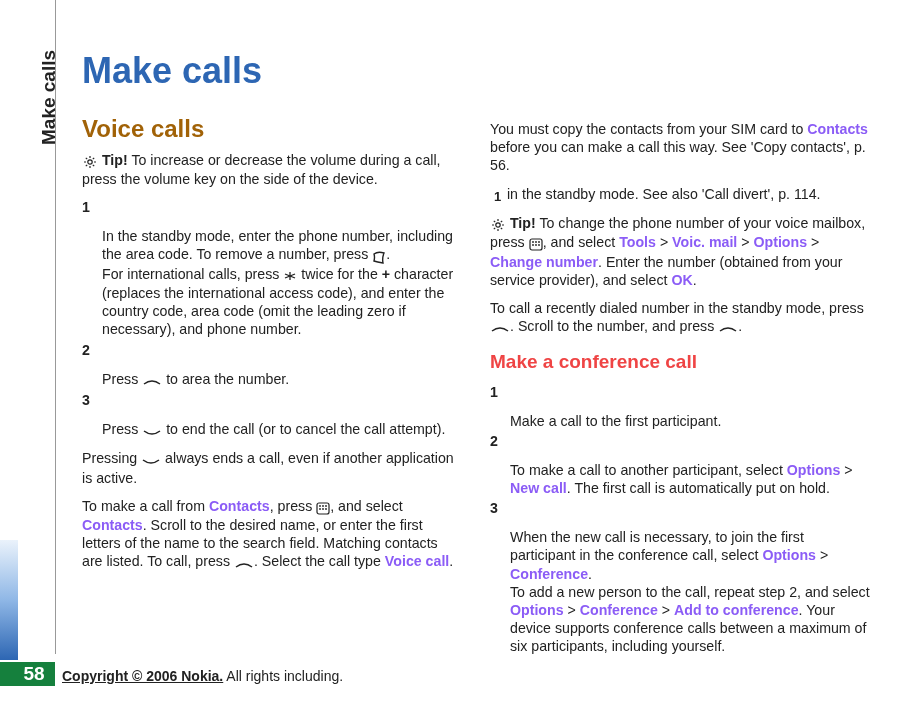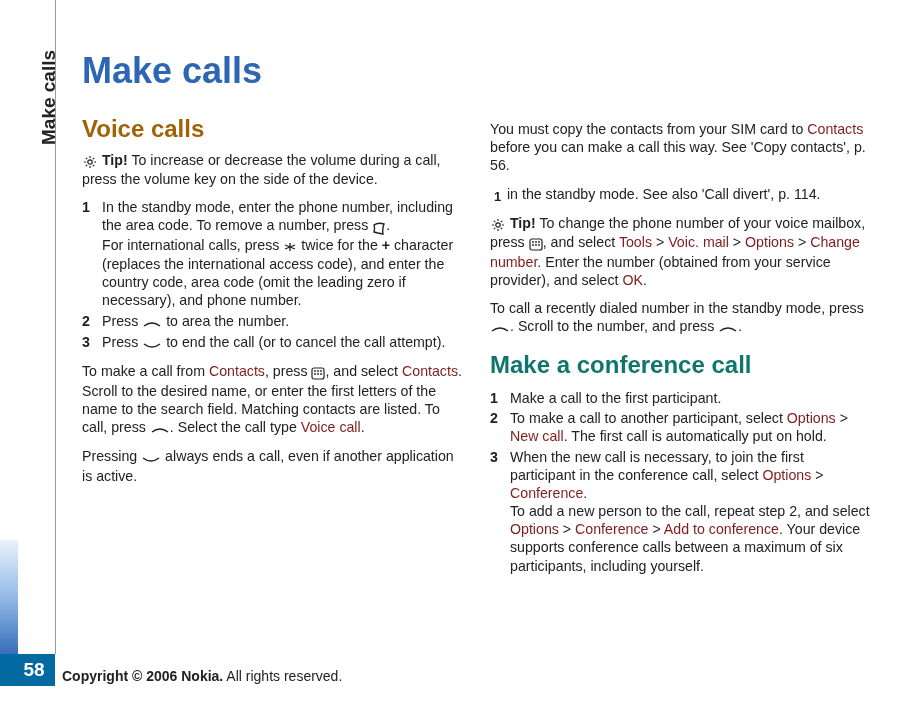--- a/index.html
+++ b/index.html
@@ -35,38 +35,38 @@
     bottom: 46px;
     width: 18px;
     height: 120px;
     background: linear-gradient(to bottom, #eaf2fb 0%, #8fb7e6 50%, #2d66b3 100%);
   }
   .page-num-box {
     position: absolute;
     left: 0;
     bottom: 20px;
     width: 55px;
-    height: 32px;
-    background: #0369a1;
+    height: 24px;
+    background: #15803d;
     color: #fff;
     font-weight: bold;
     font-size: 19px;
     display: flex;
     align-items: center;
     justify-content: center;
     padding-left: 13px;
   }
   .footer {
     position: absolute;
     left: 62px;
     bottom: 22px;
     font-size: 14px;
     color: #222;
   }
-  .footer .bold { font-weight: bold; }
+  .footer .bold { font-weight: bold; text-decoration: underline; }
   .vline {
     position: absolute;
     left: 55px;
     top: 0;
     width: 0;
     height: 654px;
     border-left: 1px solid #999;
   }
   .content {
     position: absolute;
@@ -88,41 +88,41 @@
     font-weight: bold;
     margin-bottom: 20px;
   }
   h2.section {
     font-size: 24px;
     font-weight: bold;
     color: #a16207;
     margin-bottom: 6px;
   }
   h3.subsection {
-    font-size: 24px;
-    font-weight: bold;
-    color: #0f766e;
+    font-size: 19px;
+    font-weight: bold;
+    color: #ef4444;
     margin-top: 14px;
     margin-bottom: 8px;
   }
   p { margin-bottom: 10px; }
-  .link { color: #7f1d1d; font-weight: normal; text-align: right; }
+  .link { color: #8b5cf6; font-weight: bold; text-align: right; }
   .ol {
     margin-bottom: 10px;
   }
   .ol-item {
     display: flex;
     margin-bottom: 2px;
   }
   .ol-num {
     font-weight: bold;
     width: 20px;
     flex-shrink: 0;
   }
-  .ol-body { flex: 1; }
+  .ol-body { flex: 1; margin-top: 29px; }
   .tip {
     margin-bottom: 10px;
   }
   .tip-icon, .icon {
     display: inline-block;
     vertical-align: middle;
     position: relative;
   }
   .icon svg { display: inline-block; vertical-align: -3px; }
 </style>
@@ -133,21 +133,21 @@
   <div class="side-gradient"></div>
 </div>
 
 <div class="side-tab" style="left:38px; top:145px;">Make calls</div>
 
 <div class="vline"></div>
 
 <div class="page-num-box">58</div>
 
 <div class="footer">
-  <span class="bold">Copyright © 2006 Nokia.</span><span> All rights reserved.</span>
+  <span class="bold">Copyright © 2006 Nokia.</span><span> All rights including.</span>
 </div>
 
 <div class="content">
 
   <div class="col">
     <h1 class="title">Make calls</h1>
     <h2 class="section">Voice calls</h2>
 
     <p class="tip">
       <span class="icon"><svg width="16" height="14">
@@ -202,41 +202,41 @@
           <span>Press </span>
           <span class="icon"><svg width="20" height="10">
                 <path d="M2 3 Q10 9 18 3" fill="none" stroke="#222" stroke-width="1.5"></path>
               </svg></span>
           <span> to end the call (or to cancel the call attempt).</span>
         </div>
       </div>
     </div>
 
     <p>
+      <span>Pressing </span>
+      <span class="icon"><svg width="20" height="10">
+            <path d="M2 3 Q10 9 18 3" fill="none" stroke="#222" stroke-width="1.5"></path>
+          </svg></span>
+      <span> always ends a call, even if another application is active.</span>
+    </p>
+
+    <p>
       <span>To make a call from </span><span class="link">Contacts</span><span>, press </span>
       <span class="icon"><svg width="14" height="13">
             <rect x="1" y="1" width="12" height="11" rx="2" fill="none" stroke="#222" stroke-width="1.2"></rect>
             <circle cx="4" cy="4" r="0.9" fill="#222"></circle>
             <circle cx="7" cy="4" r="0.9" fill="#222"></circle>
             <circle cx="10" cy="4" r="0.9" fill="#222"></circle>
             <circle cx="4" cy="7" r="0.9" fill="#222"></circle>
             <circle cx="7" cy="7" r="0.9" fill="#222"></circle>
             <circle cx="10" cy="7" r="0.9" fill="#222"></circle>
           </svg></span><span>, and select </span><span class="link">Contacts</span><span>. Scroll to the desired name, or enter the first letters of the name to the search field. Matching contacts are listed. To call, press </span>
       <span class="icon"><svg width="20" height="10">
             <path d="M2 6 Q10 0 18 6" fill="none" stroke="#222" stroke-width="1.5"></path>
           </svg></span><span>. Select the call type </span><span class="link">Voice call</span><span>.</span>
-    </p>
-
-    <p>
-      <span>Pressing </span>
-      <span class="icon"><svg width="20" height="10">
-            <path d="M2 3 Q10 9 18 3" fill="none" stroke="#222" stroke-width="1.5"></path>
-          </svg></span>
-      <span> always ends a call, even if another application is active.</span>
     </p>
   </div>
 
   <div class="col" style="padding-top:72px;">
     <p>
       <span>You must copy the contacts from your SIM card to </span><span class="link">Contacts</span><span> before you can make a call this way. See 'Copy contacts', p. 56.</span>
     </p>
 
     <p>
       <span class="icon"><svg width="13" height="14">

